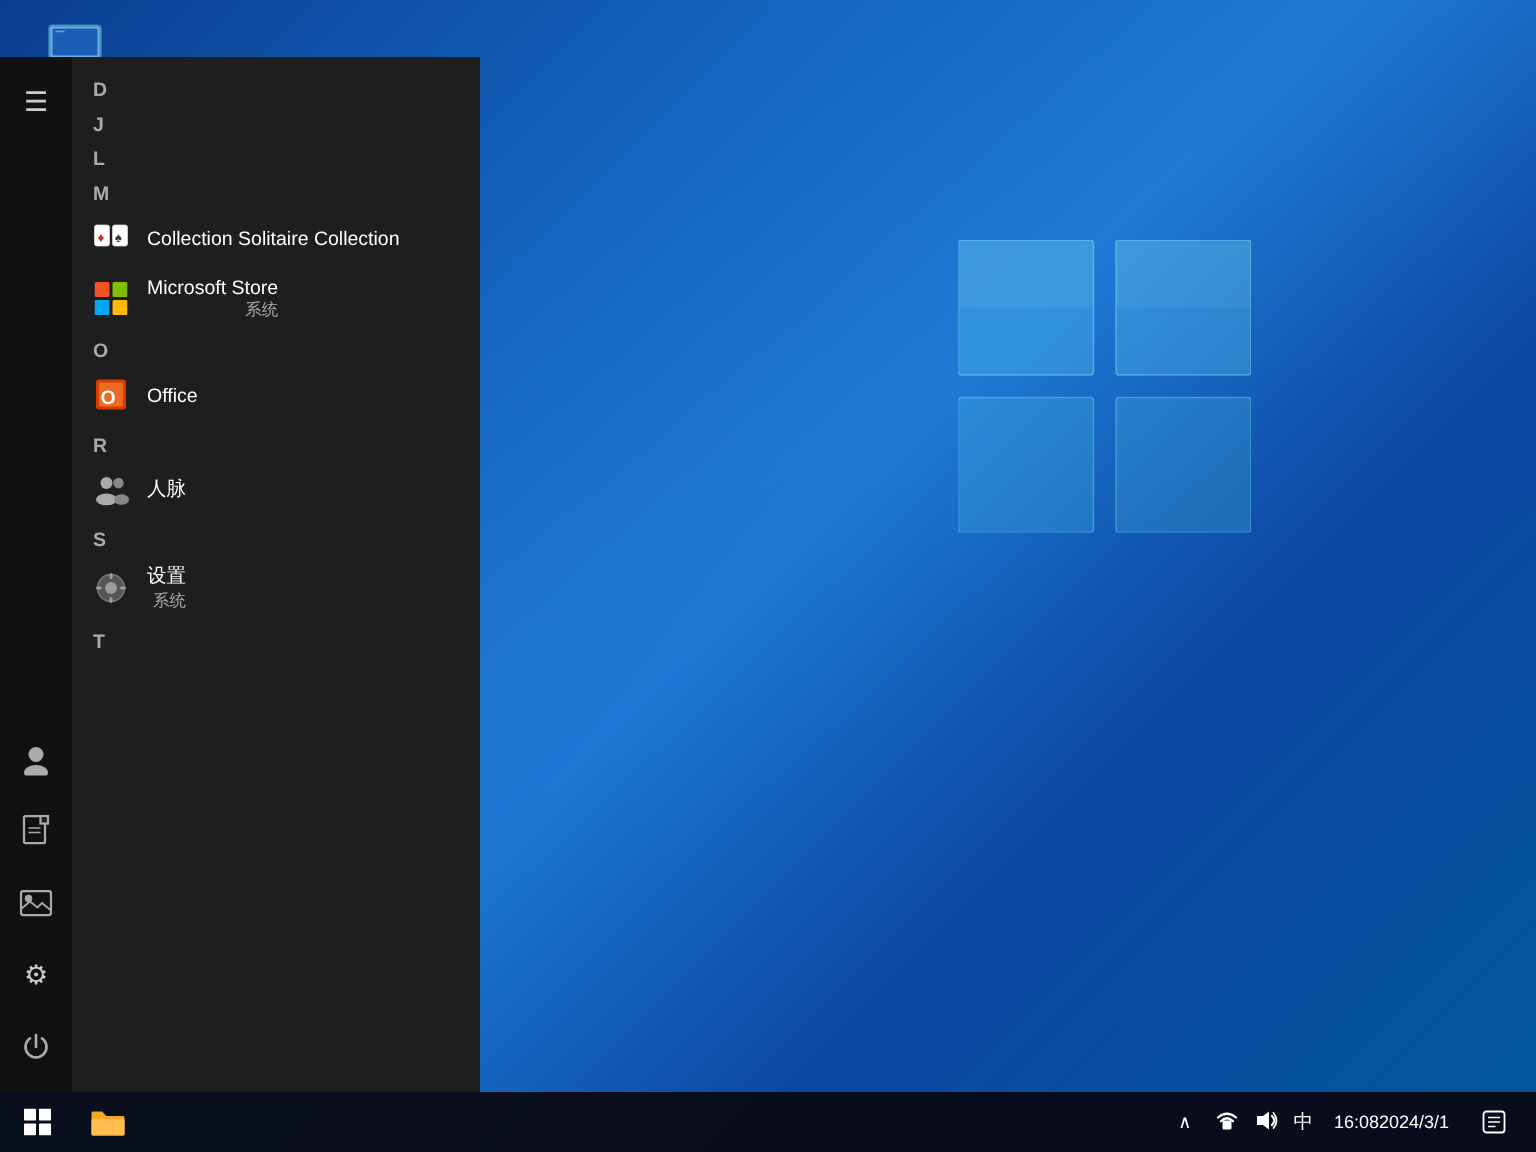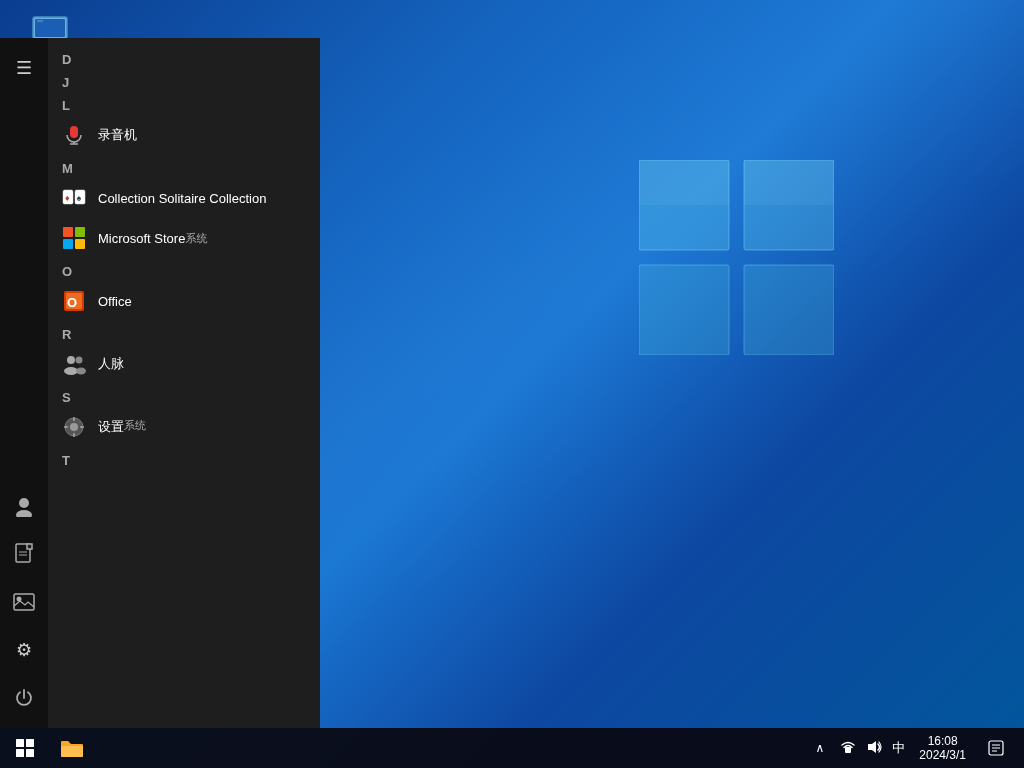--- a/index.html
+++ b/index.html
@@ -91,21 +91,20 @@
 
     .tray-icon {
       color: white;
       font-size: 12px;
       cursor: pointer;
       padding: 2px;
     }
 
     .clock-area {
       display: flex;
-      flex-direction: column;
       align-items: center;
       color: white;
       font-size: 12px;
       cursor: pointer;
       padding: 0 6px;
     }
 
     .notification-icon {
       width: 36px;
       height: 40px;
@@ -200,21 +199,22 @@
       height: 24px;
       flex-shrink: 0;
       display: flex;
       align-items: center;
       justify-content: center;
       font-size: 18px;
     }
 
     .app-info {
       display: flex;
-      flex-direction: row;
+      flex-direction: column;
+      text-align: right;
     }
 
     .app-name {
       color: #ffffff;
       font-size: 13px;
     }
 
     .app-subtitle {
       color: #aaaaaa;
       font-size: 11px;
@@ -317,31 +317,20 @@
     </div>
   </div>
 
   <div class="app-list">
 
     <span class="section-letter">D</span>
 
     <span class="section-letter">J</span>
 
     <span class="section-letter">L</span>
-    <div class="app-item">
-      <div class="app-icon">
-        <svg width="22" height="22" viewBox="0 0 22 22" fill="none">
-          <rect x="7" y="2" width="8" height="12" rx="4" fill="#e53935"></rect>
-          <path d="M4 11 A7 7 0 0 0 18 11" stroke="#aaa" stroke-width="1.5" fill="none"></path>
-          <line x1="11" y1="18" x2="11" y2="20" stroke="#aaa" stroke-width="1.5"></line>
-          <line x1="7" y1="20" x2="15" y2="20" stroke="#aaa" stroke-width="1.5"></line>
-        </svg>
-      </div>
-      <span class="app-name">录音机</span>
-    </div>
 
     <span class="section-letter">M</span>
     <div class="app-item">
       <div class="app-icon">
         <svg width="24" height="22" viewBox="0 0 24 22" fill="none">
           <rect x="1" y="3" width="10" height="14" rx="1.5" fill="white" stroke="#ddd" stroke-width="0.5"></rect>
           <text x="3" y="14" font-size="9" fill="#c0392b">♦</text>
           <rect x="13" y="3" width="10" height="14" rx="1.5" fill="white" stroke="#ddd" stroke-width="0.5"></rect>
           <text x="14.5" y="14" font-size="9" fill="#2c3e50">♠</text>
         </svg>

